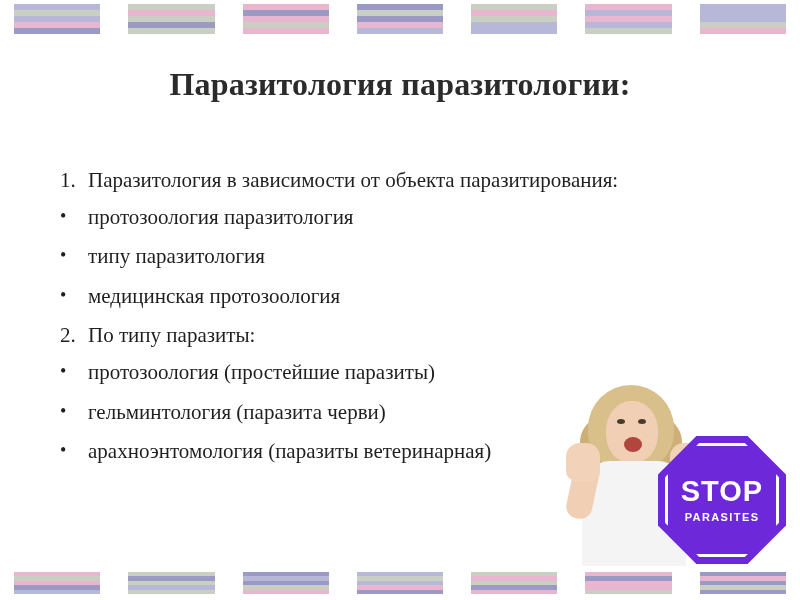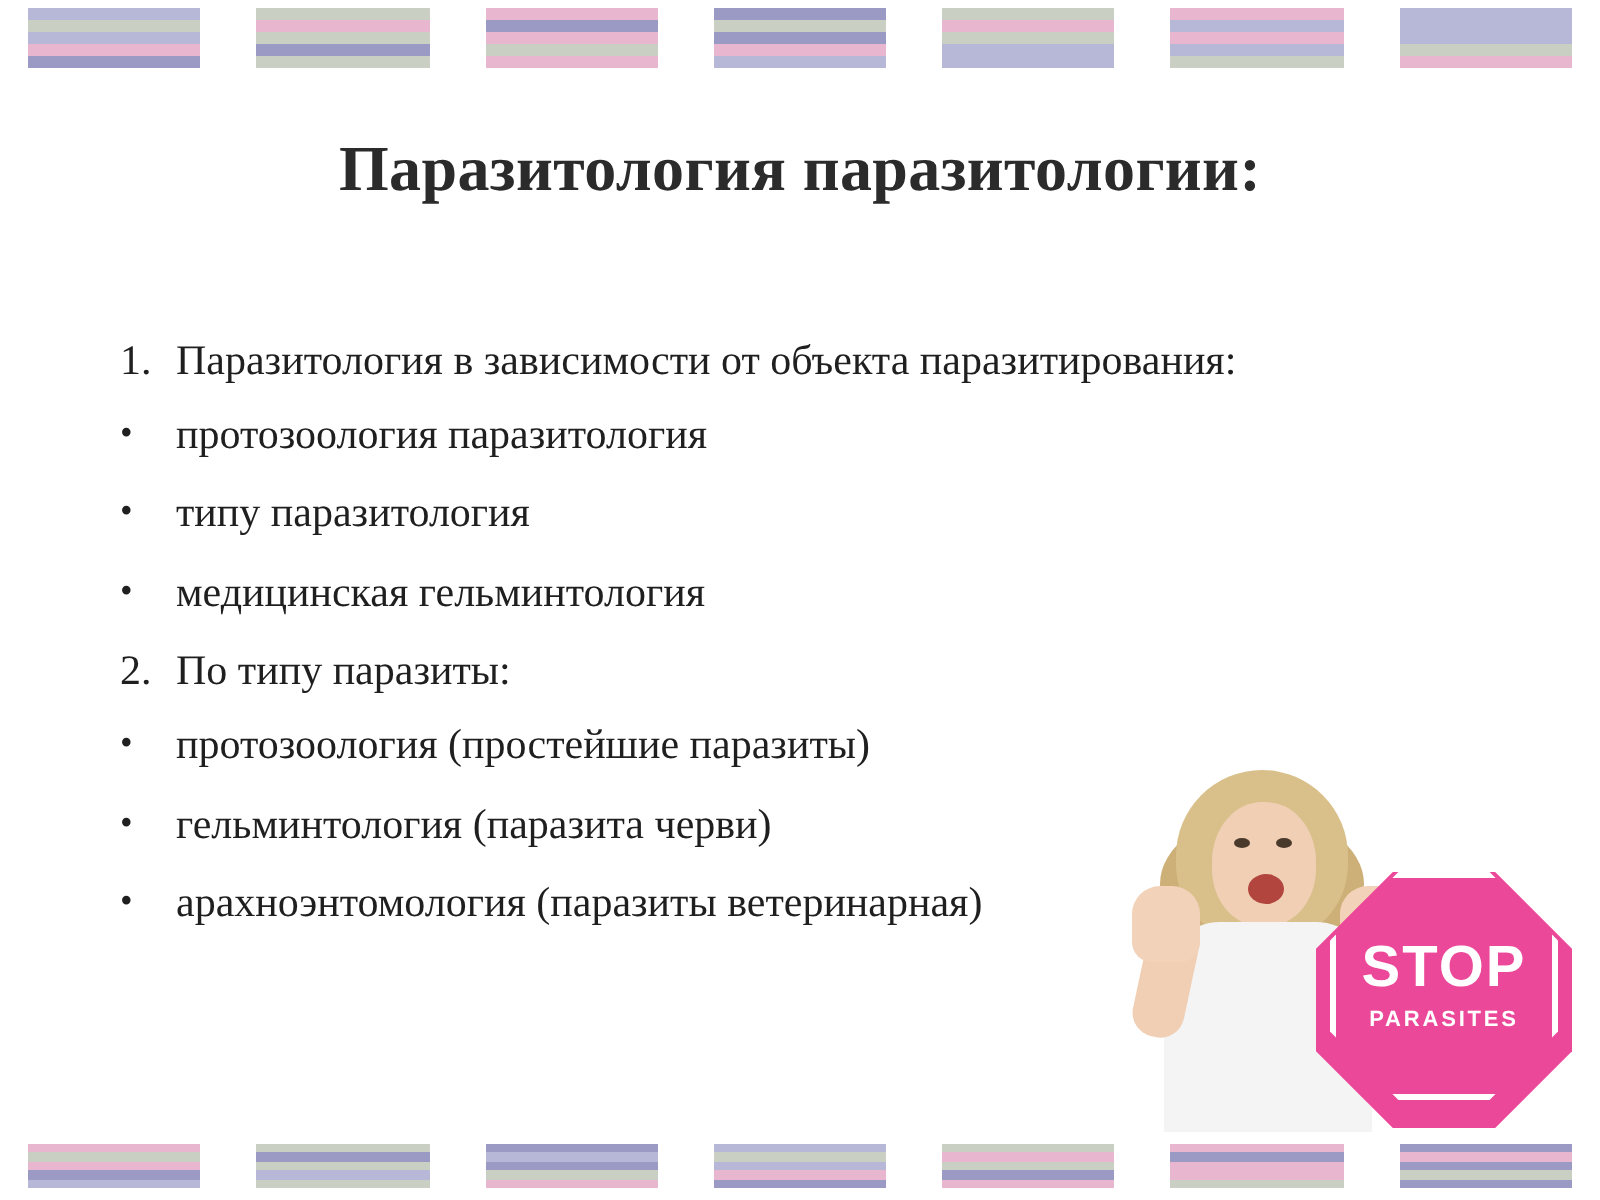--- a/index.html
+++ b/index.html
@@ -200,25 +200,26 @@
   }
   .woman .hand.l { left: 0px; }
   .woman .hand.r { left: 104px; }
 
   .stop-sign {
     position: absolute;
     right: 4px;
     bottom: 2px;
     width: 128px;
     height: 128px;
-    background: #ec4899;
+    background: #6d28d9;
     clip-path: polygon(30% 0%, 70% 0%, 100% 30%, 100% 70%, 70% 100%, 30% 100%, 0% 70%, 0% 30%);
     display: flex;
     flex-direction: column;
     align-items: center;
+    justify-content: center;
     box-shadow: 0 0 0 0 rgba(0,0,0,0);
   }
   .stop-sign .inner {
     width: 114px;
     height: 114px;
     clip-path: polygon(30% 0%, 70% 0%, 100% 30%, 100% 70%, 70% 100%, 30% 100%, 0% 70%, 0% 30%);
     border: 3px solid #ffffff;
     box-sizing: border-box;
     display: flex;
     flex-direction: column;
@@ -321,21 +322,21 @@
     <div class="line bullet">
       <span class="marker dot">•</span>
       <span class="text">протозоология паразитология</span>
     </div>
     <div class="line bullet">
       <span class="marker dot">•</span>
       <span class="text">типу паразитология</span>
     </div>
     <div class="line bullet">
       <span class="marker dot">•</span>
-      <span class="text">медицинская гельминтология</span>
+      <span class="text">медицинская протозоология</span>
     </div>
     <div class="line numbered">
       <span class="marker">2.</span>
       <span class="text">По типу паразиты:</span>
     </div>
     <div class="line bullet">
       <span class="marker dot">•</span>
       <span class="text">протозоология (простейшие паразиты)</span>
     </div>
     <div class="line bullet">

